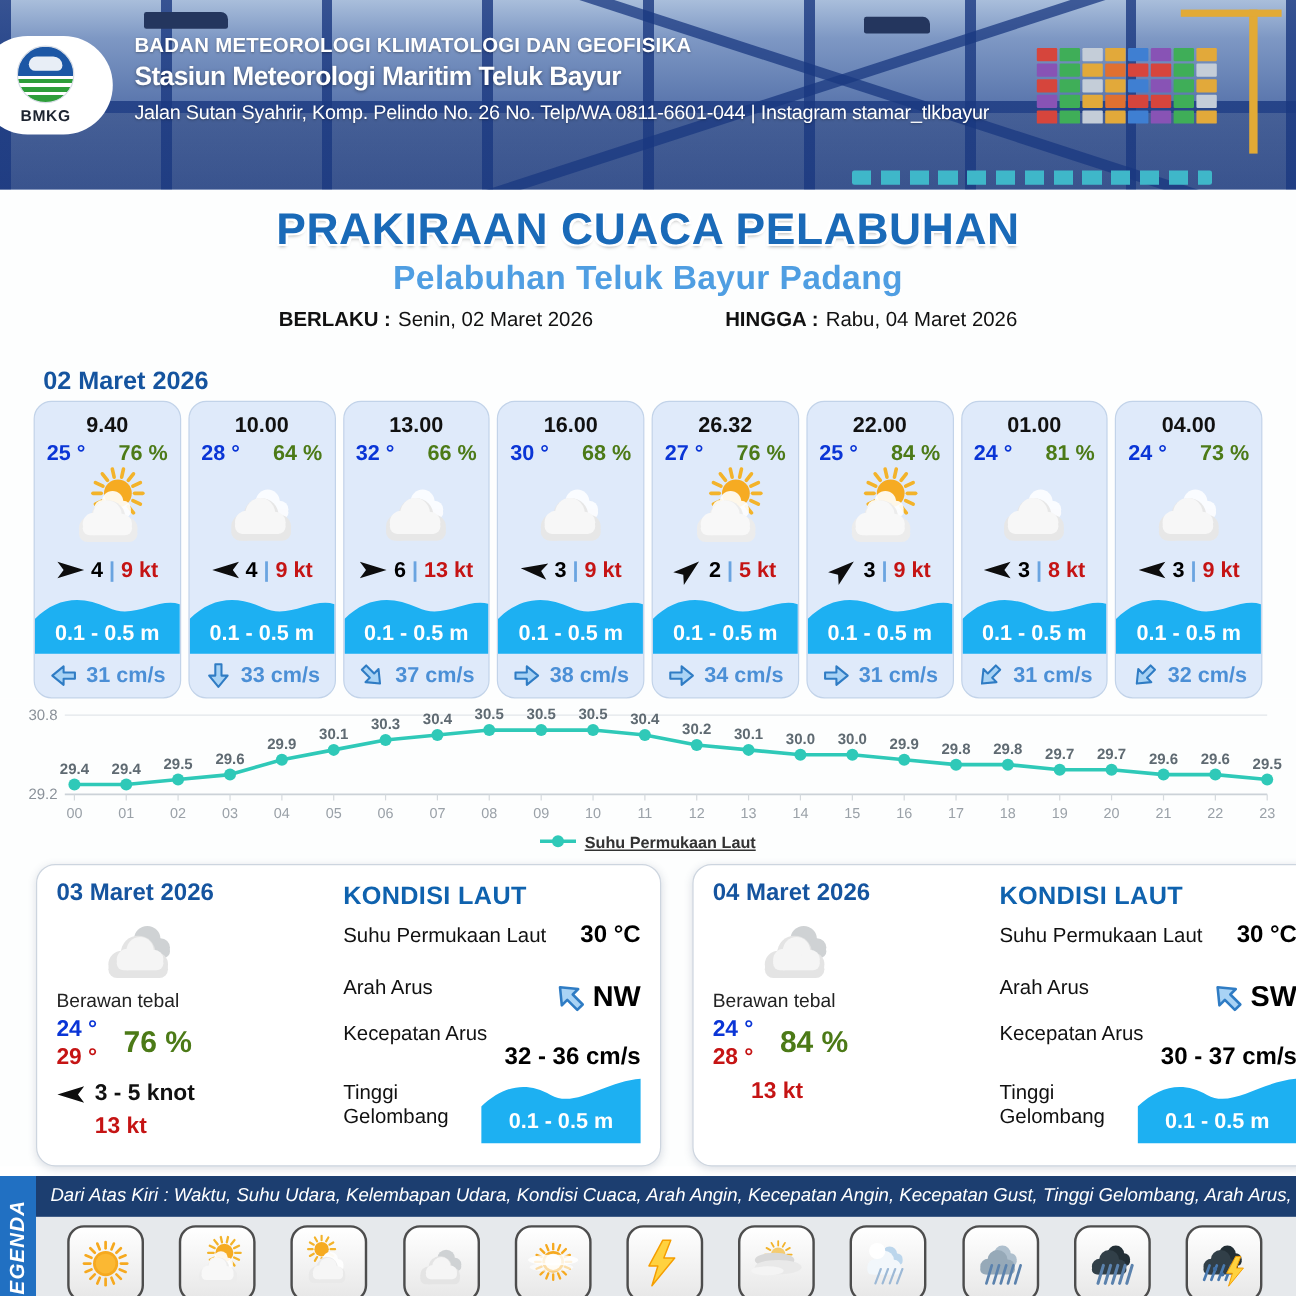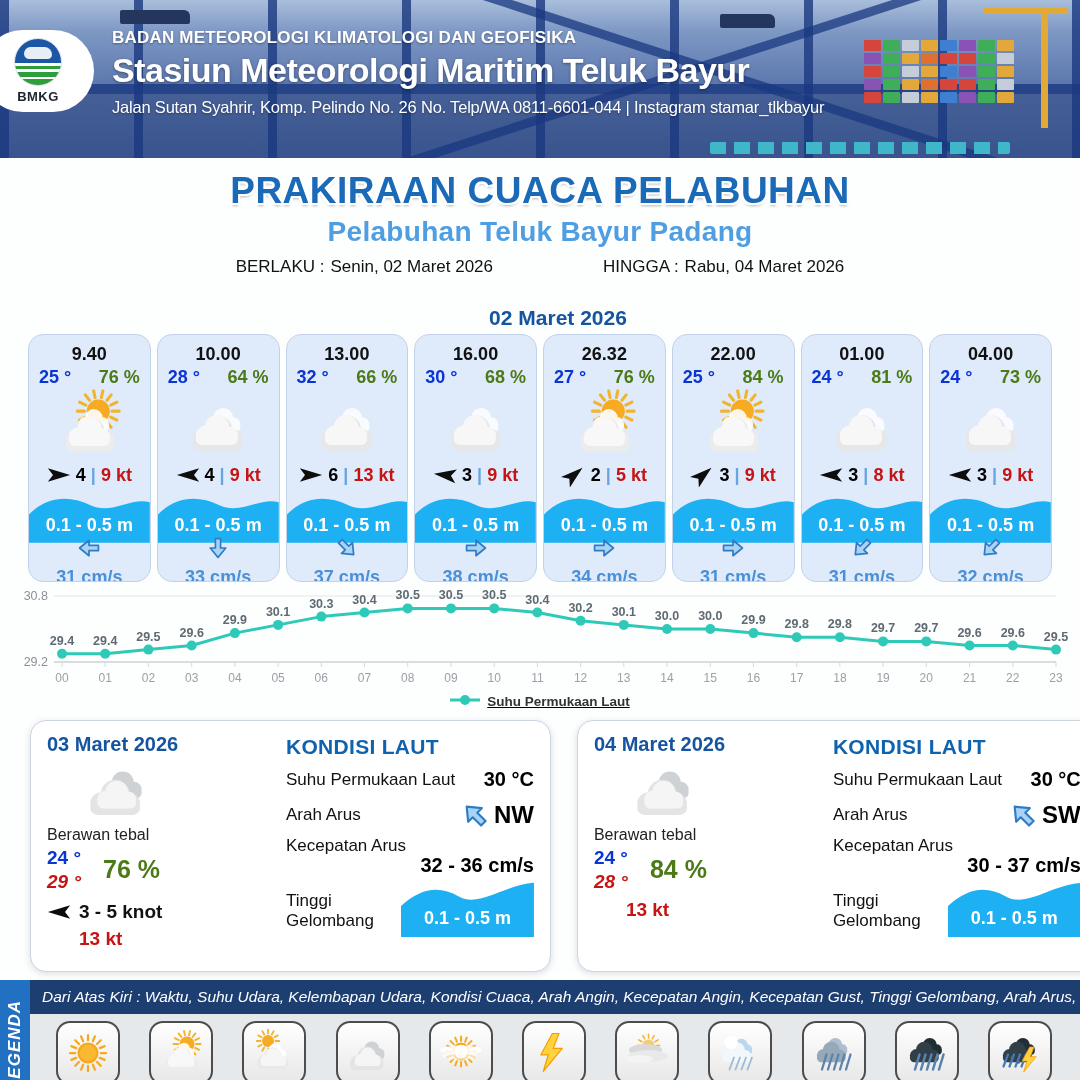--- a/index.html
+++ b/index.html
@@ -24,76 +24,76 @@
   .h-seats{position:absolute;right:70px;bottom:4px;width:300px;height:12px;
     background:repeating-linear-gradient(90deg,#3fb7c9 0 16px,transparent 16px 24px);border-radius:2px;}
   .logo{position:absolute;left:-18px;top:30px;width:112px;height:82px;background:#fff;
     border-radius:44px;display:flex;flex-direction:column;align-items:center;justify-content:center;z-index:3;}
   .globe{width:46px;height:46px;border-radius:50%;overflow:hidden;border:1px solid #d7dde6;
     background:linear-gradient(180deg,#1c57a5 0 52%,#ffffff 52% 58%,#2e9e3a 58% 66%,#ffffff 66% 72%,#2e9e3a 72% 82%,#ffffff 82% 88%,#2e9e3a 88% 100%);position:relative;}
   .globe:before{content:"";position:absolute;left:9px;top:8px;width:28px;height:12px;background:#fff;border-radius:12px 14px 8px 10px;opacity:.9;}
   .logo-text{font-size:13px;font-weight:bold;color:#1d2430;letter-spacing:.5px;margin-top:3px;}
   .header-text{position:absolute;left:112px;top:28px;z-index:2;color:#fff;}
   .agency{font-size:17px;font-weight:bold;letter-spacing:.2px;text-shadow:0 1px 2px rgba(0,0,0,.35);}
-  .station{font-size:34px;font-weight:bold;letter-spacing:-.5px;margin-top:3px;text-shadow:0 1px 3px rgba(0,0,0,.4);}
+  .station{font-size:22px;font-weight:bold;letter-spacing:-.5px;margin-top:3px;text-shadow:0 1px 3px rgba(0,0,0,.4);}
   .address{font-size:16.5px;margin-top:8px;letter-spacing:-.2px;text-shadow:0 1px 2px rgba(0,0,0,.35);}
   
   .title-block{height:142px;text-align:center;padding-top:12px;box-sizing:border-box;background:#fdfefe;}
   .main-title{font-size:37px;font-weight:800;letter-spacing:.5px;color:#1a6ab8;
     text-shadow:-2px -2px 0 #fff,2px -2px 0 #fff,-2px 2px 0 #fff,2px 2px 0 #fff,0 3px 3px rgba(0,0,0,.28);}
   .sub-title{font-size:28px;font-weight:800;color:#4f9ee2;margin-top:4px;letter-spacing:.3px;}
   .valid-row{margin-top:9px;font-size:17px;color:#111;display:flex;justify-content:center;gap:110px;}
-  .valid-row b{font-weight:normal;margin-right:6px;}
-  .date-label{font-size:21px;font-weight:bold;color:#15549f;text-align:center;padding:6px 0 0 36px;background:#fdfefe;}
+  .valid-row b{font-weight:bold;margin-right:6px;}
+  .date-label{font-size:21px;font-weight:bold;color:#15549f;text-align:left;padding:6px 0 0 36px;background:#fdfefe;}
   
   .cards-row{display:flex;gap:6px;padding:4px 28px 0 28px;height:248px;background:#fdfefe;}
   .fcard{flex:1;background:#dfeafa;border:1px solid #c2d3e9;border-radius:15px;overflow:hidden;
     display:flex;flex-direction:column;align-items:stretch;}
   .fc-time{text-align:center;font-size:18px;font-weight:bold;color:#111;margin-top:9px;}
   .fc-th{display:flex;justify-content:space-between;padding:2px 10px 0 10px;font-size:18px;font-weight:bold;}
   .fc-temp{color:#0a35d6;}
   .fc-hum{color:#4c7a17;}
   .fc-icon{height:76px;display:flex;align-items:center;justify-content:center;}
   .fc-wind{display:flex;align-items:center;justify-content:center;gap:5px;font-size:18px;font-weight:bold;height:28px;}
   .fc-wind .sep{color:#6aa4e0;font-weight:bold;}
   .fc-gust{color:#c51414;}
   .dart{display:inline-flex;line-height:0;}
   .fc-wave{position:relative;height:56px;margin-top:2px;}
   .fc-wave svg{position:absolute;inset:0;width:100%;height:100%;}
   .fc-wave .wv-txt{position:absolute;left:0;right:0;bottom:7px;text-align:center;color:#fff;font-size:18px;font-weight:bold;}
   .fc-cur{display:flex;align-items:center;justify-content:center;gap:7px;height:38px;
-    font-size:18px;font-weight:bold;color:#4b8fd6;flex-direction:column;}
+    font-size:18px;font-weight:bold;color:#4b8fd6;}
   .curarrow{display:inline-flex;line-height:0;}
   
   .chart-wrap{height:128px;padding-top:4px;background:#fdfefe;text-decoration:underline;}
   .chart-legend{display:flex;align-items:center;justify-content:center;gap:7px;font-size:13.5px;
     font-weight:bold;color:#333;margin-top:0px;}
   
   .day-row{display:flex;gap:26px;padding:6px 30px 0 30px;height:252px;background:#fdfefe;}
   .day-card{flex:1;background:#fff;border:1.5px solid #cdd5df;border-radius:16px;
     box-shadow:0 2px 7px rgba(60,80,110,.18);display:flex;padding:12px 16px;box-sizing:border-box;gap:8px;}
   .day-left{width:225px;display:flex;flex-direction:column;}
   .day-date{font-size:20px;font-weight:bold;color:#15549f;}
   .day-icon{height:66px;display:flex;align-items:center;justify-content:center;width:140px;}
   .day-cond{font-size:16px;color:#222;margin-top:4px;}
   .day-temps{display:flex;align-items:center;margin-top:2px;}
   .day-temps .tcol{display:flex;flex-direction:column;font-size:19px;font-weight:bold;line-height:1.25;}
-  .t-min{color:#0a35d6;} .t-max{color:#c51414;font-style:italic;}
+  .t-min{color:#0a35d6;} .t-max{color:#c51414;}
   .day-hum{font-size:25px;font-weight:bold;color:#4c7a17;margin-left:22px;}
   .day-wind{display:flex;align-items:center;gap:8px;font-size:19px;font-weight:bold;color:#111;margin-top:7px;}
   .day-gust{font-size:19px;font-weight:bold;color:#c51414;margin:5px 0 0 32px;}
   .day-right{flex:1;display:flex;flex-direction:column;padding-left:6px;}
   .sea-title{font-size:21px;font-weight:bold;color:#0f62ae;letter-spacing:.3px;margin-top:2px;}
   .sea-row{display:flex;justify-content:space-between;align-items:center;margin-top:9px;}
   .sea-label{font-size:17px;color:#111;}
   .sea-val{font-size:20px;font-weight:bold;color:#000000;}
-  .sea-dir{display:flex;align-items:center;gap:4px;}
+  .sea-dir{display:flex;align-items:center;gap:4px;margin-top:16px;}
   .sea-dir .sea-val{font-size:24px;}
   .sea-speed-row{display:flex;justify-content:flex-end;margin-top:-2px;}
-  .sea-wave-row{display:flex;justify-content:space-between;align-items:center;margin-top:8px;}
+  .sea-wave-row{display:flex;justify-content:space-between;align-items:flex-start;margin-top:8px;}
   .day-wave{position:relative;width:160px;height:58px;margin-top:-6px;}
   .day-wave svg{position:absolute;inset:0;width:100%;height:100%;}
   .day-wave .wv-txt{position:absolute;left:0;right:0;bottom:8px;text-align:center;color:#fff;font-size:18px;font-weight:bold;}
   
   .legend-section{position:relative;height:130px;margin-top:8px;padding-left:30px;box-sizing:border-box;background:#e6e9ec;}
   .legend-tab{position:absolute;left:0;top:0;width:30px;height:130px;background:#2170c2;
     display:flex;align-items:center;justify-content:center;}
   .legend-tab span{transform:rotate(-90deg);color:#fff;font-weight:bold;font-style:italic;
     font-size:17px;letter-spacing:1px;white-space:nowrap;}
   .legend-desc{height:34px;background:#1c3e70;color:#fff;font-style:italic;font-size:15.5px;

